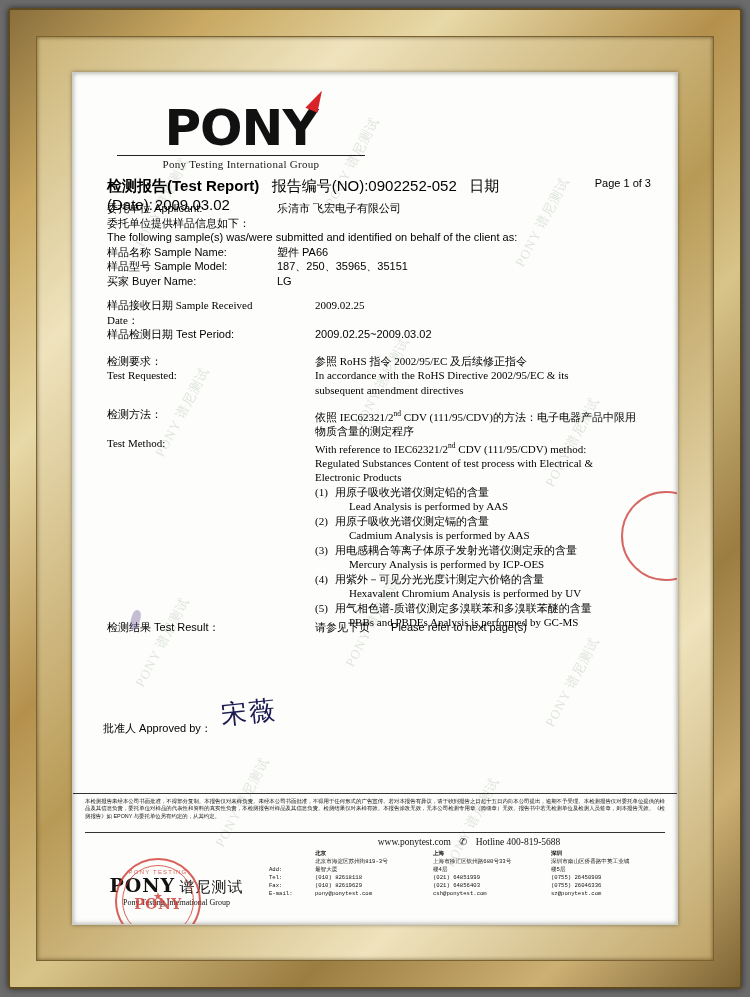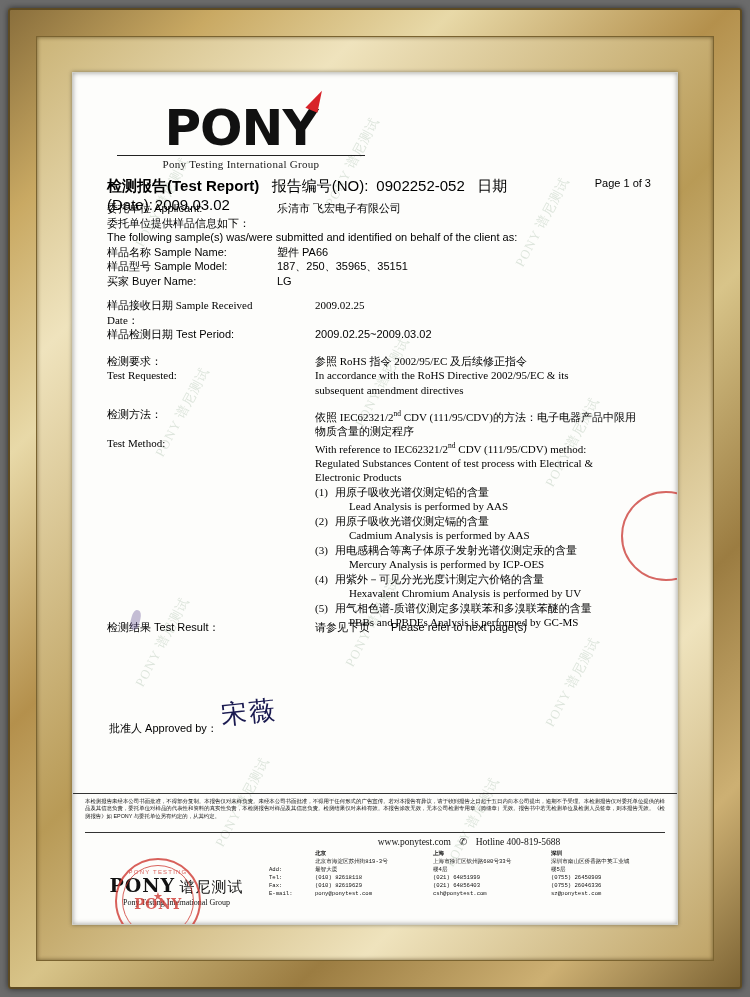--- a/index.html
+++ b/index.html
@@ -168,21 +168,21 @@
 
   .result-row {
     position: absolute;
     left: 34px; top: 547px;
     right: 26px;
     font-size: 11px;
     display: flex;
   }
   .approved {
     position: absolute;
-    left: 36px; top: 648px;
+    left: 30px; top: 648px;
     font-size: 11px;
   }
   .sig {
     position: absolute;
     left: 148px; top: 622px;
     font-family: "Liberation Serif", serif;
     font-size: 26px;
     color: #1a1a50;
     transform: rotate(-6deg);
     letter-spacing: 2px;
@@ -352,21 +352,21 @@
       <span>PONY</span>
       <span class="logo-flame"></span>
     </div>
     <div class="logo-rule"></div>
     <div class="logo-sub">Pony Testing International Group</div>
   </div>
 
   <div class="title-row">
     <span class="title-page">Page 1 of 3</span>
     <span class="title-main">检测报告(Test Report)</span>
-    <span class="title-meta">报告编号(NO):</span><span class="title-meta" style="margin-left:8px">0902252-052</span>
+    <span class="title-meta">报告编号(NO):</span><span class="title-meta" style="margin-left:0">0902252-052</span>
     <span class="title-meta">日期(Date):</span><span class="title-meta" style="margin-left:2px">2009.03.02</span>
   </div>
 
   <div class="body-text">
 
     <div class="row">
       <div class="lbl">委托单位 Applicant:</div>
       <div class="val">乐清市 飞宏电子有限公司</div>
     </div>
 

